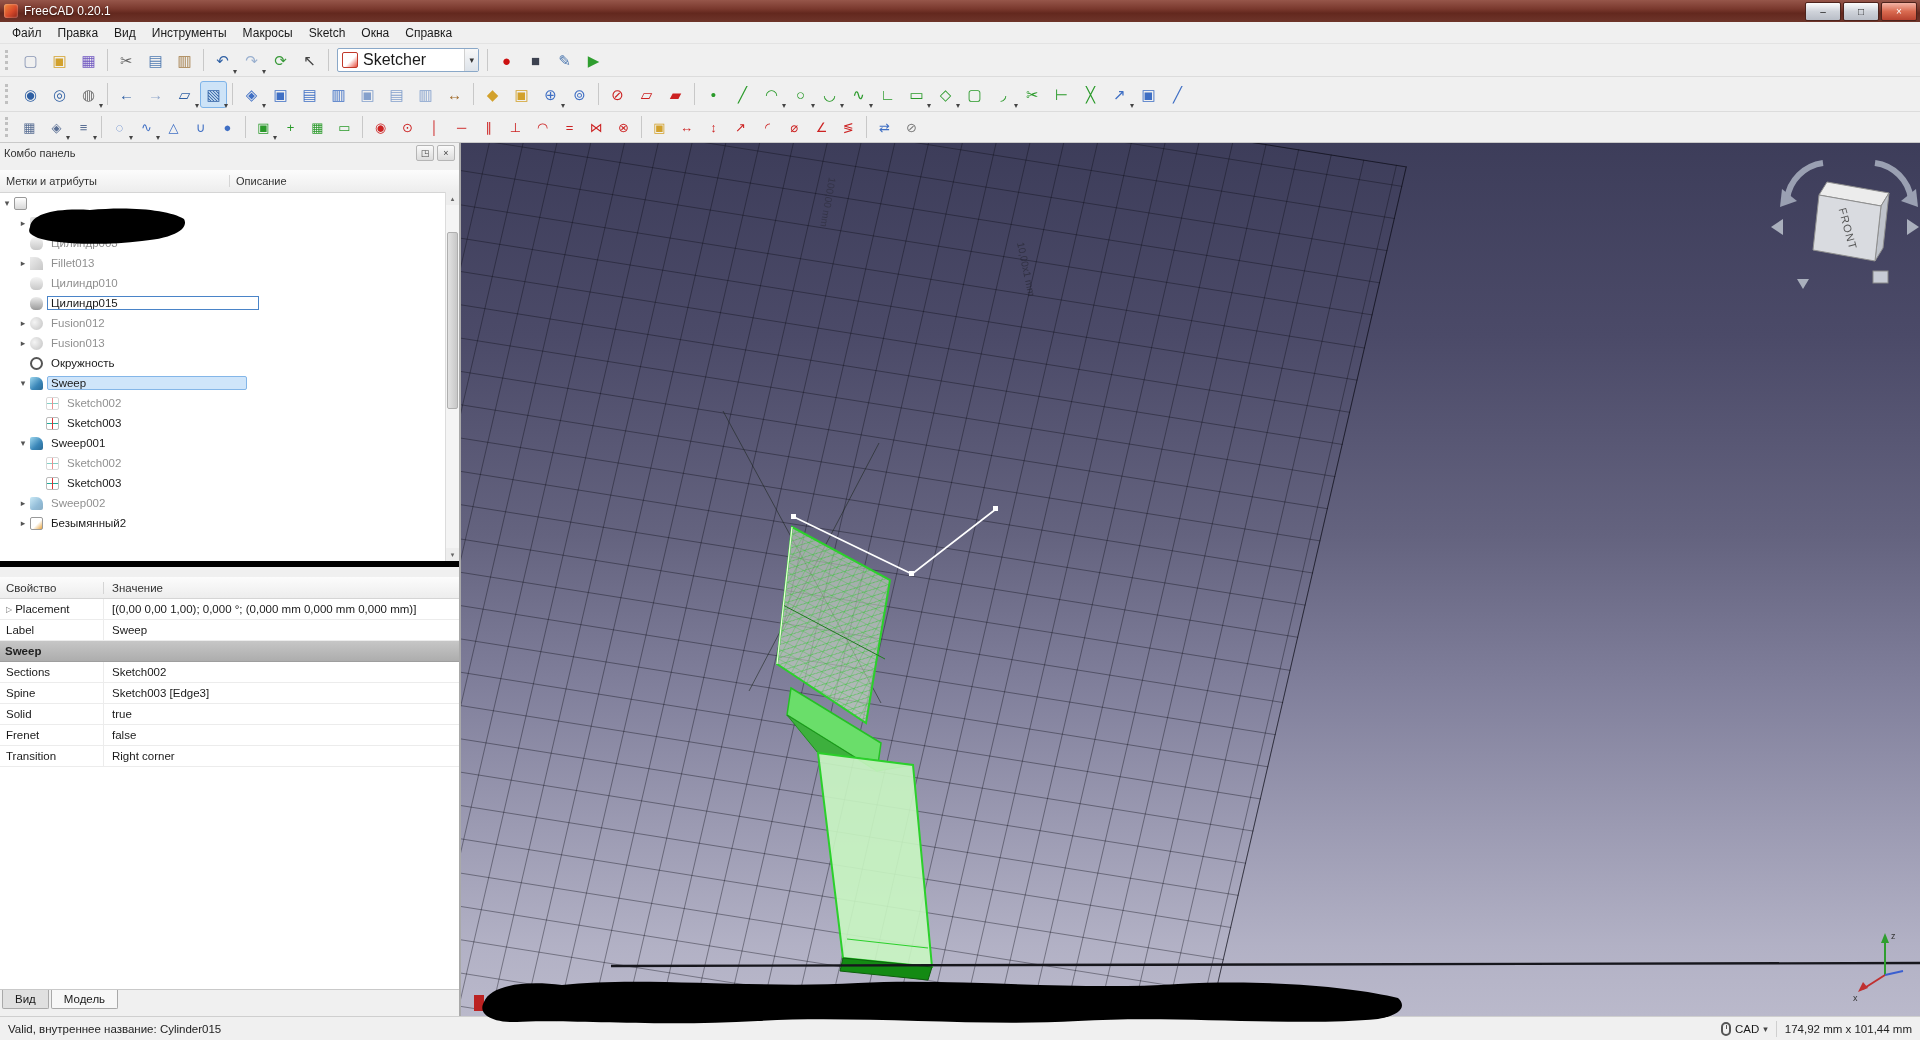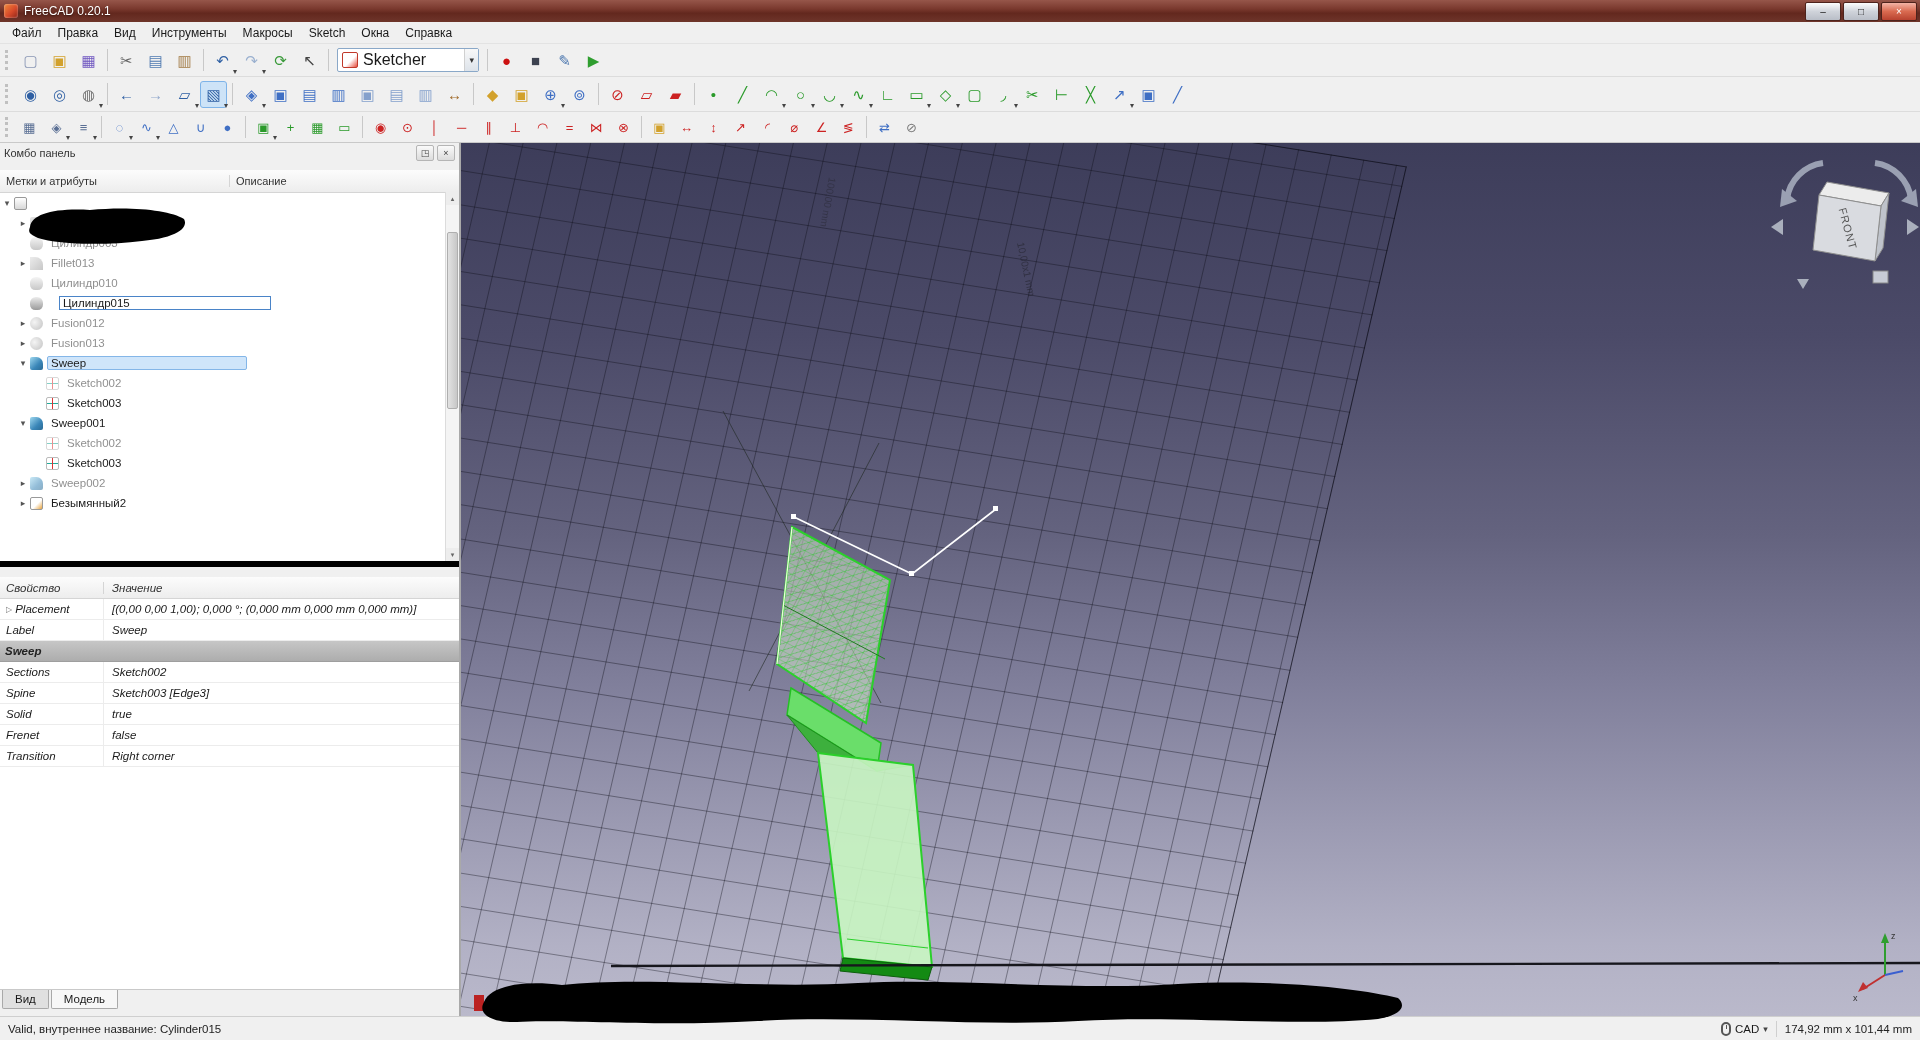--- a/index.html
+++ b/index.html
@@ -58,39 +58,39 @@
   .tc1{width:230px;padding-left:6px;border-right:1px solid #d5d5d5;box-sizing:border-box;}
   .tc2{padding-left:6px;}
   .tree-list{overflow:hidden;}
   .trow{height:20px;display:flex;align-items:center;font-size:11.5px;white-space:nowrap;}
   .arrow{width:14px;text-align:center;font-size:9px;color:#555;flex:none;}
   .ticon{width:13px;height:13px;flex:none;margin-right:4px;border-radius:2px;}
   .ticon.dimi{opacity:.55;}
   .tlabel{padding:1px 4px;}
   .dim{color:#909090;}
   .tlabel.sel{background:#cfe5fa;border:1px solid #84b6e8;border-radius:2px;padding:0 160px 0 3px;}
-  .tlabel.editing{background:#fff;border:1px solid #4a84c8;padding:0 140px 0 3px;margin-left:12px;}
+  .tlabel.editing{background:#fff;border:1px solid #4a84c8;padding:0 140px 0 3px;}
   .ti-cut{background:linear-gradient(135deg,#cfcfcf,#8f8f8f);}
   .ti-cylinder{background:linear-gradient(180deg,#ececec,#9a9a9a);border-radius:45% 45% 40% 40%;}
   .ti-fillet{background:linear-gradient(135deg,#dcdcdc,#9a9a9a);border-radius:0 60% 0 0;}
   .ti-fusion{background:radial-gradient(circle at 35% 40%,#ececec,#8f8f8f);border-radius:50%;}
   .ti-circle{background:#fff;border:2px solid #555;border-radius:50%;box-sizing:border-box;}
   .ti-sweep{background:linear-gradient(135deg,#9fd8ef 0%,#3a86b8 60%,#2a6a94 100%);border-radius:2px 50% 2px 2px;}
   .ti-sketch{background:#fff;border:1px solid #bbb;box-sizing:border-box;
     background-image:linear-gradient(90deg,transparent 45%,#d33 45%,#d33 55%,transparent 55%),
                      linear-gradient(0deg,transparent 45%,#2a9 45%,#2a9 55%,transparent 55%);}
   .ti-document{background:linear-gradient(180deg,#fff,#d8d8d8);border:1px solid #999;box-sizing:border-box;}
   .ti-document2{background:linear-gradient(135deg,#fff 55%,#e8a33c);border:1px solid #999;box-sizing:border-box;}
   .tscroll{position:absolute;right:0;top:22px;bottom:0;width:13px;background:#f4f4f4;border-left:1px solid #dcdcdc;}
   .sarrow{height:13px;font-size:7px;color:#666;text-align:center;line-height:13px;background:#ededed;}
   .sdown{position:absolute;bottom:0;left:0;right:0;}
   .sthumb{position:absolute;left:1px;right:1px;top:40px;height:175px;background:linear-gradient(90deg,#e2e2e2,#c7c7c7);
     border:1px solid #aeaeae;border-radius:2px;}
 
-  .prop-wrap{position:absolute;left:0;top:434px;right:0;bottom:26px;background:#fff;overflow:hidden;font-size:11.5px;font-style:italic;}
+  .prop-wrap{position:absolute;left:0;top:434px;right:0;bottom:26px;background:#fff;overflow:hidden;font-size:11.5px;}
   .prop-cols{height:21px;display:flex;align-items:center;background:linear-gradient(#fcfcfc,#ededed);
     border-bottom:1px solid #d5d5d5;color:#333;}
   .pc1{width:104px;padding-left:6px;border-right:1px solid #d5d5d5;box-sizing:border-box;}
   .pc2{padding-left:8px;}
   .pgroup{height:20px;line-height:20px;background:linear-gradient(#c6c6c6,#adadad);font-weight:bold;padding-left:5px;
     border-bottom:1px solid #9e9e9e;color:#222;}
   .prow{height:20px;display:flex;border-bottom:1px solid #ececec;}
   .pkey{width:104px;flex:none;border-right:1px solid #ececec;display:flex;align-items:center;padding-left:6px;box-sizing:border-box;}
   .parrow{font-size:8px;color:#777;margin-right:3px;}
   .pval{flex:1;display:flex;align-items:center;padding-left:8px;white-space:nowrap;overflow:hidden;}
@@ -500,20 +500,25 @@
           <span class="arrow" style="margin-left: 16px;">▸</span>
           <span class="ticon ti-fusion dimi"></span>
           <span class="tlabel dim">Fusion012</span>
         </div>
         <div class="trow">
           <span class="arrow" style="margin-left: 16px;">▸</span>
           <span class="ticon ti-fusion dimi"></span>
           <span class="tlabel dim">Fusion013</span>
         </div>
         <div class="trow">
+          <span class="arrow" style="margin-left: 16px;"></span>
+          <span class="ticon ti-circle"></span>
+          <span class="tlabel">Окружность</span>
+        </div>
+        <div class="trow">
           <span class="arrow" style="margin-left: 16px;">▾</span>
           <span class="ticon ti-sweep"></span>
           <span class="tlabel sel">Sweep</span>
         </div>
         <div class="trow">
           <span class="arrow" style="margin-left: 32px;"></span>
           <span class="ticon ti-sketch dimi"></span>
           <span class="tlabel dim">Sketch002</span>
         </div>
         <div class="trow">

